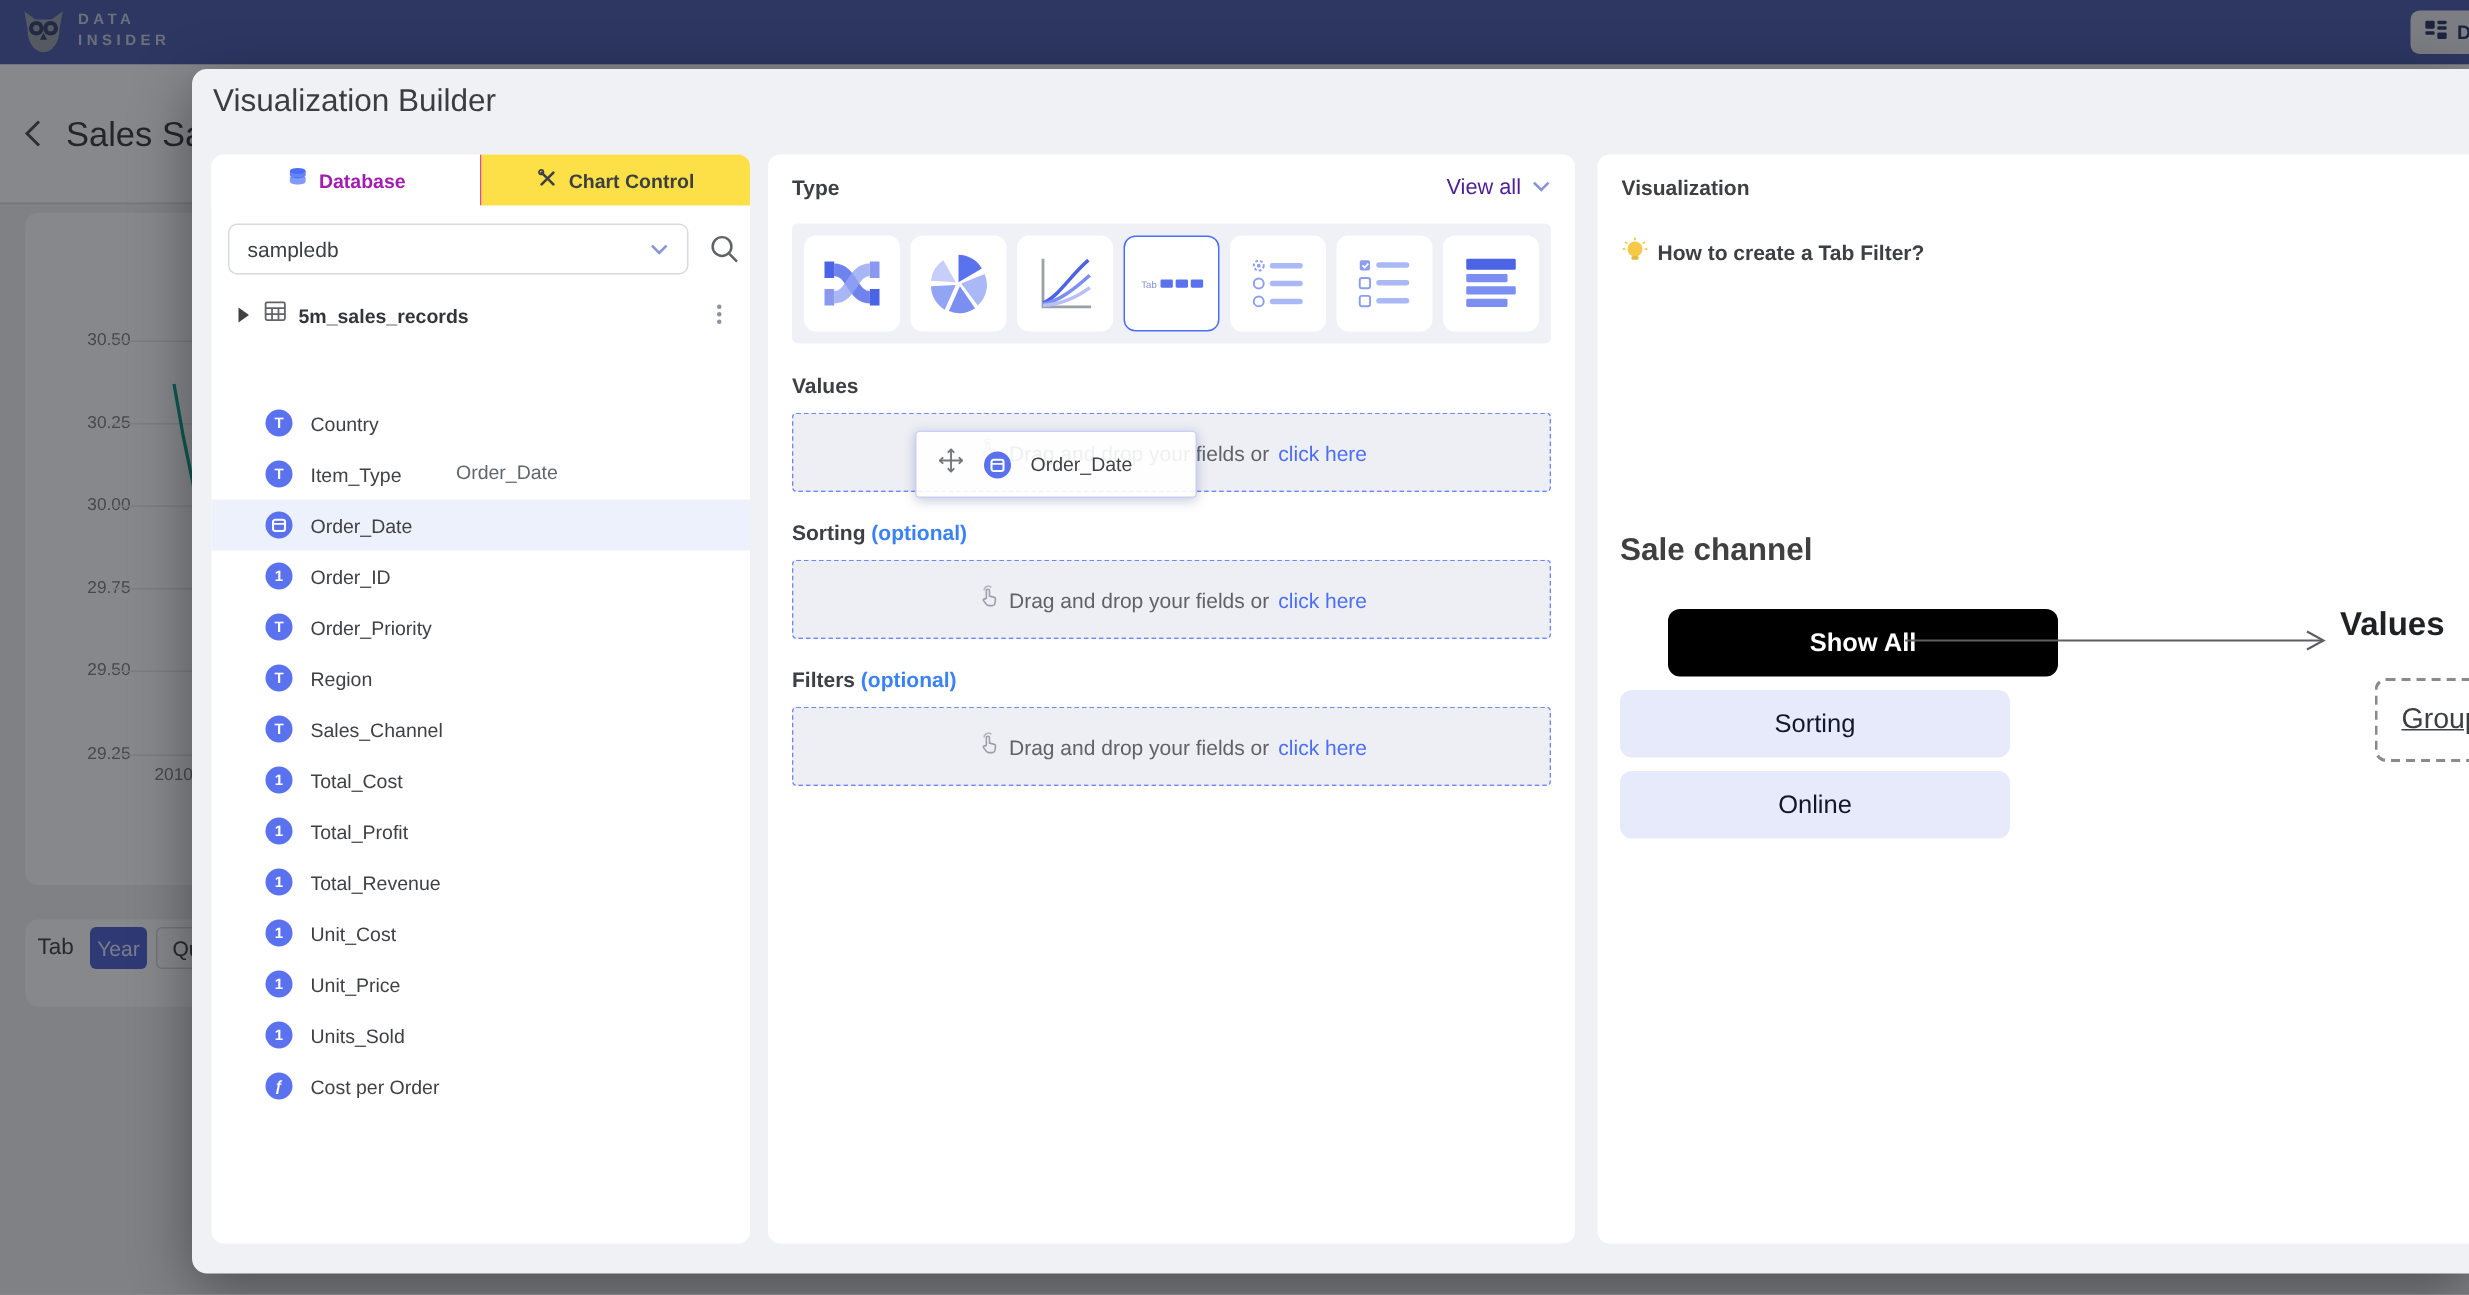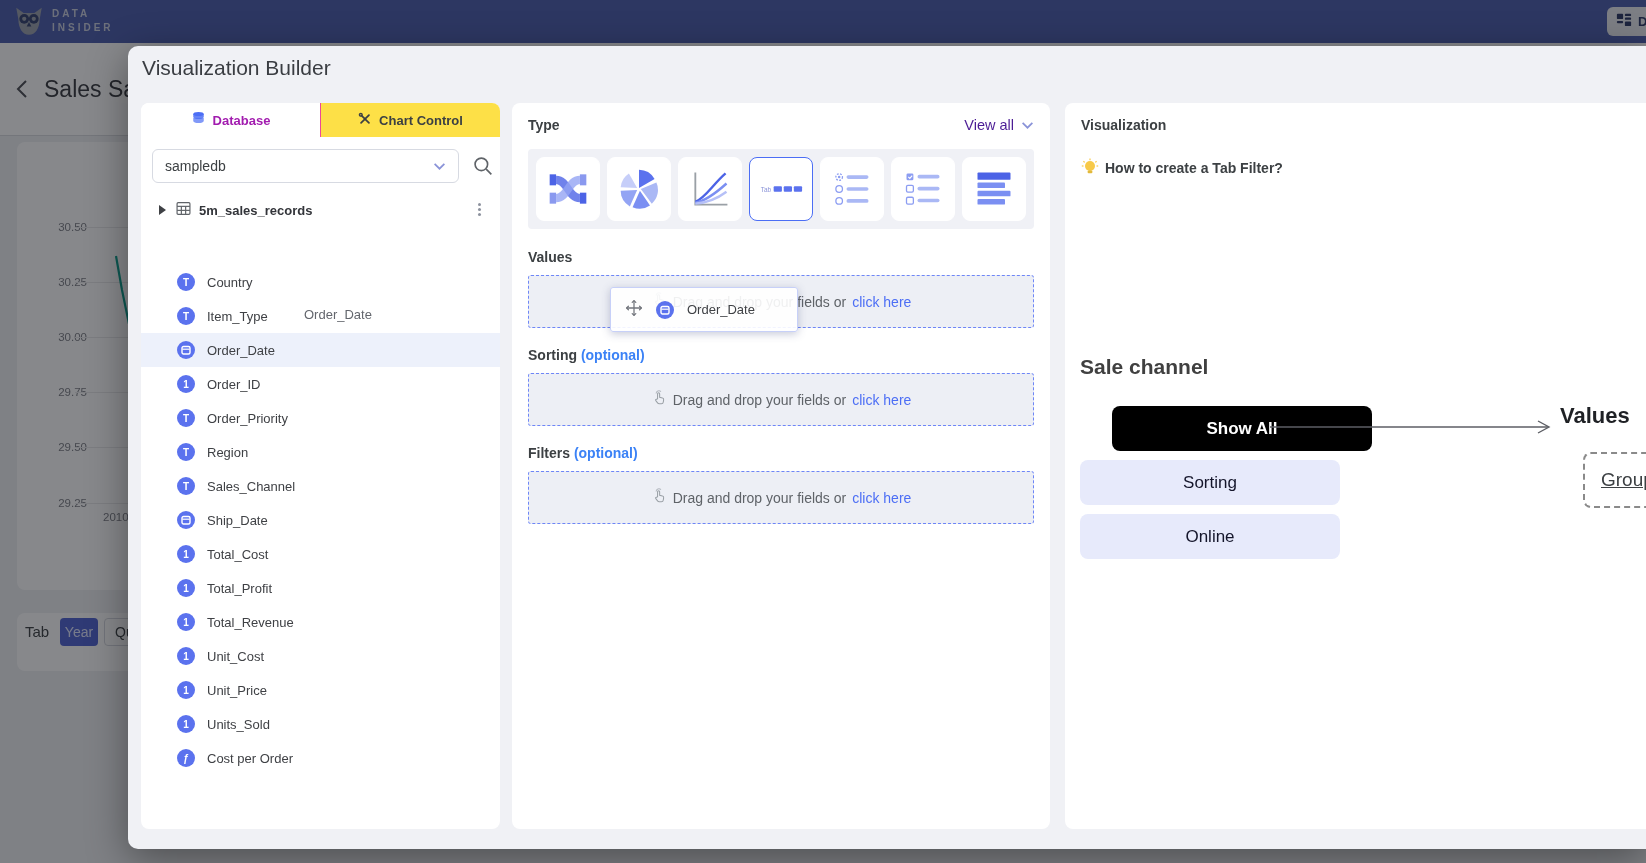--- a/index.html
+++ b/index.html
@@ -243,29 +243,20 @@
           </div>
         <div class="frow">
             <span class="ficon">T</span>
             <span class="fname">Region</span>
           </div>
         <div class="frow">
             <span class="ficon">T</span>
             <span class="fname">Sales_Channel</span>
           </div>
         <div class="frow">
-            <span class="ficon">
-              <svg width="10" height="10" viewBox="0 0 10 10">
-                <rect x="1" y="1.5" width="8" height="7.5" rx="1.5" fill="none" stroke="#fff" stroke-width="1.4"></rect>
-                <line x1="1.4" y1="4.2" x2="8.6" y2="4.2" stroke="#fff" stroke-width="1.2"></line>
-              </svg>
-            </span>
-            <span class="fname">Ship_Date</span>
-          </div>
-        <div class="frow">
             <span class="ficon">1</span>
             <span class="fname">Total_Cost</span>
           </div>
         <div class="frow">
             <span class="ficon">1</span>
             <span class="fname">Total_Profit</span>
           </div>
         <div class="frow">
             <span class="ficon">1</span>
             <span class="fname">Total_Revenue</span>

